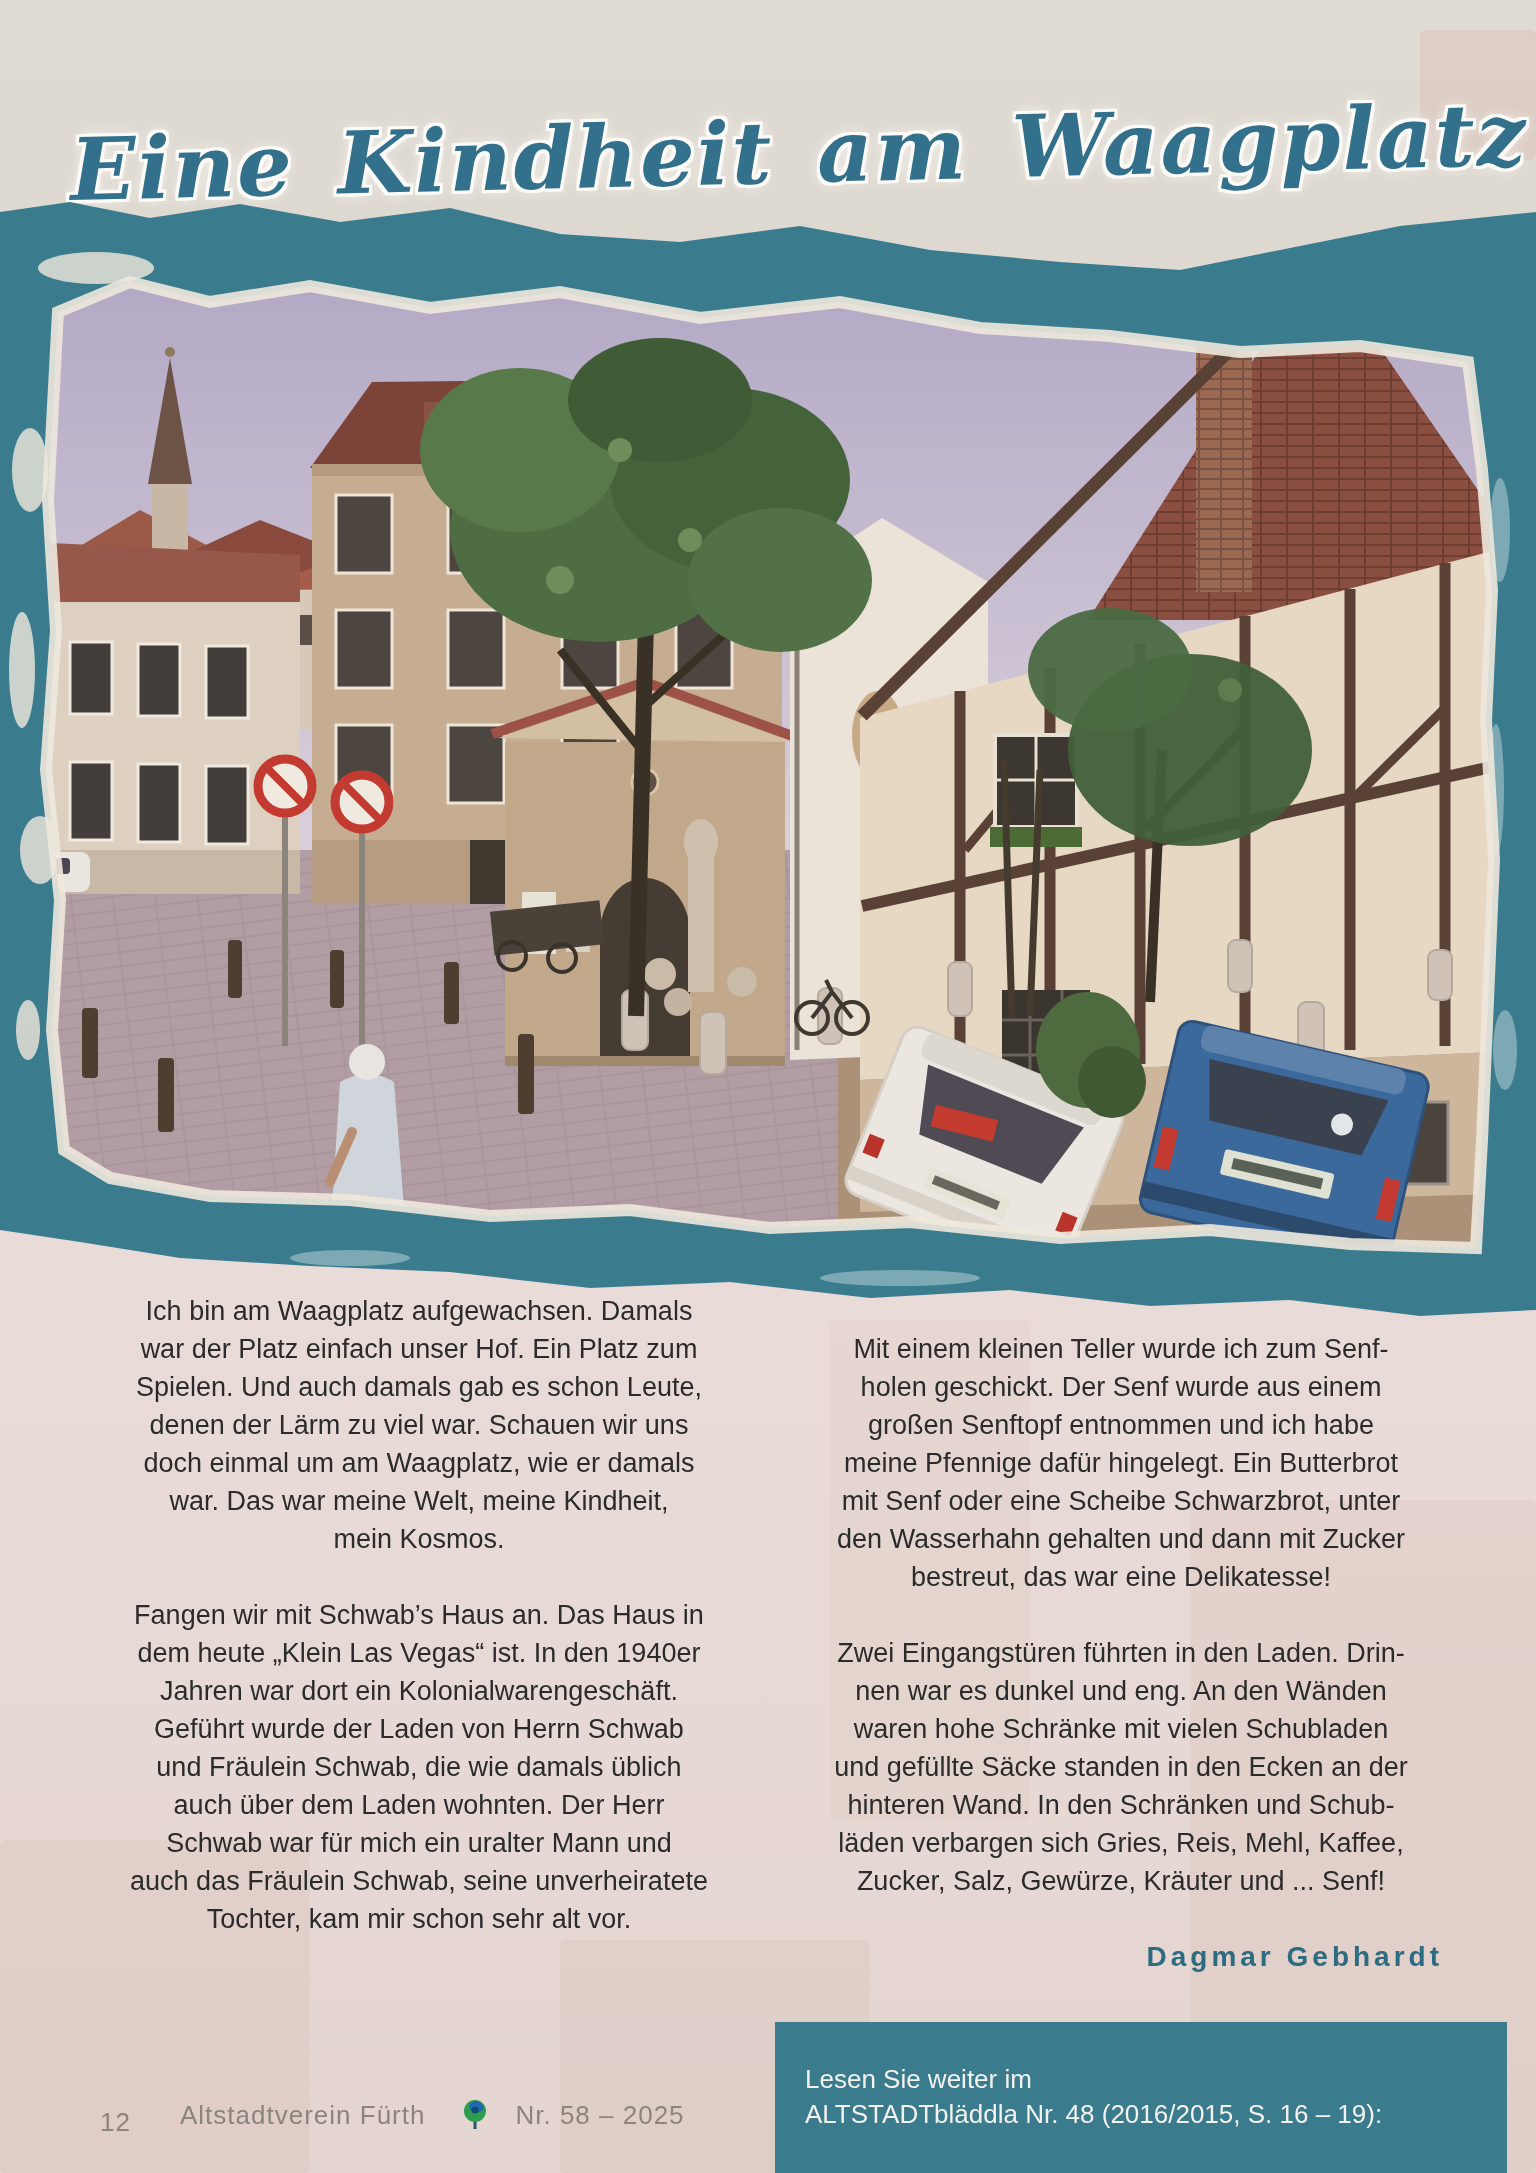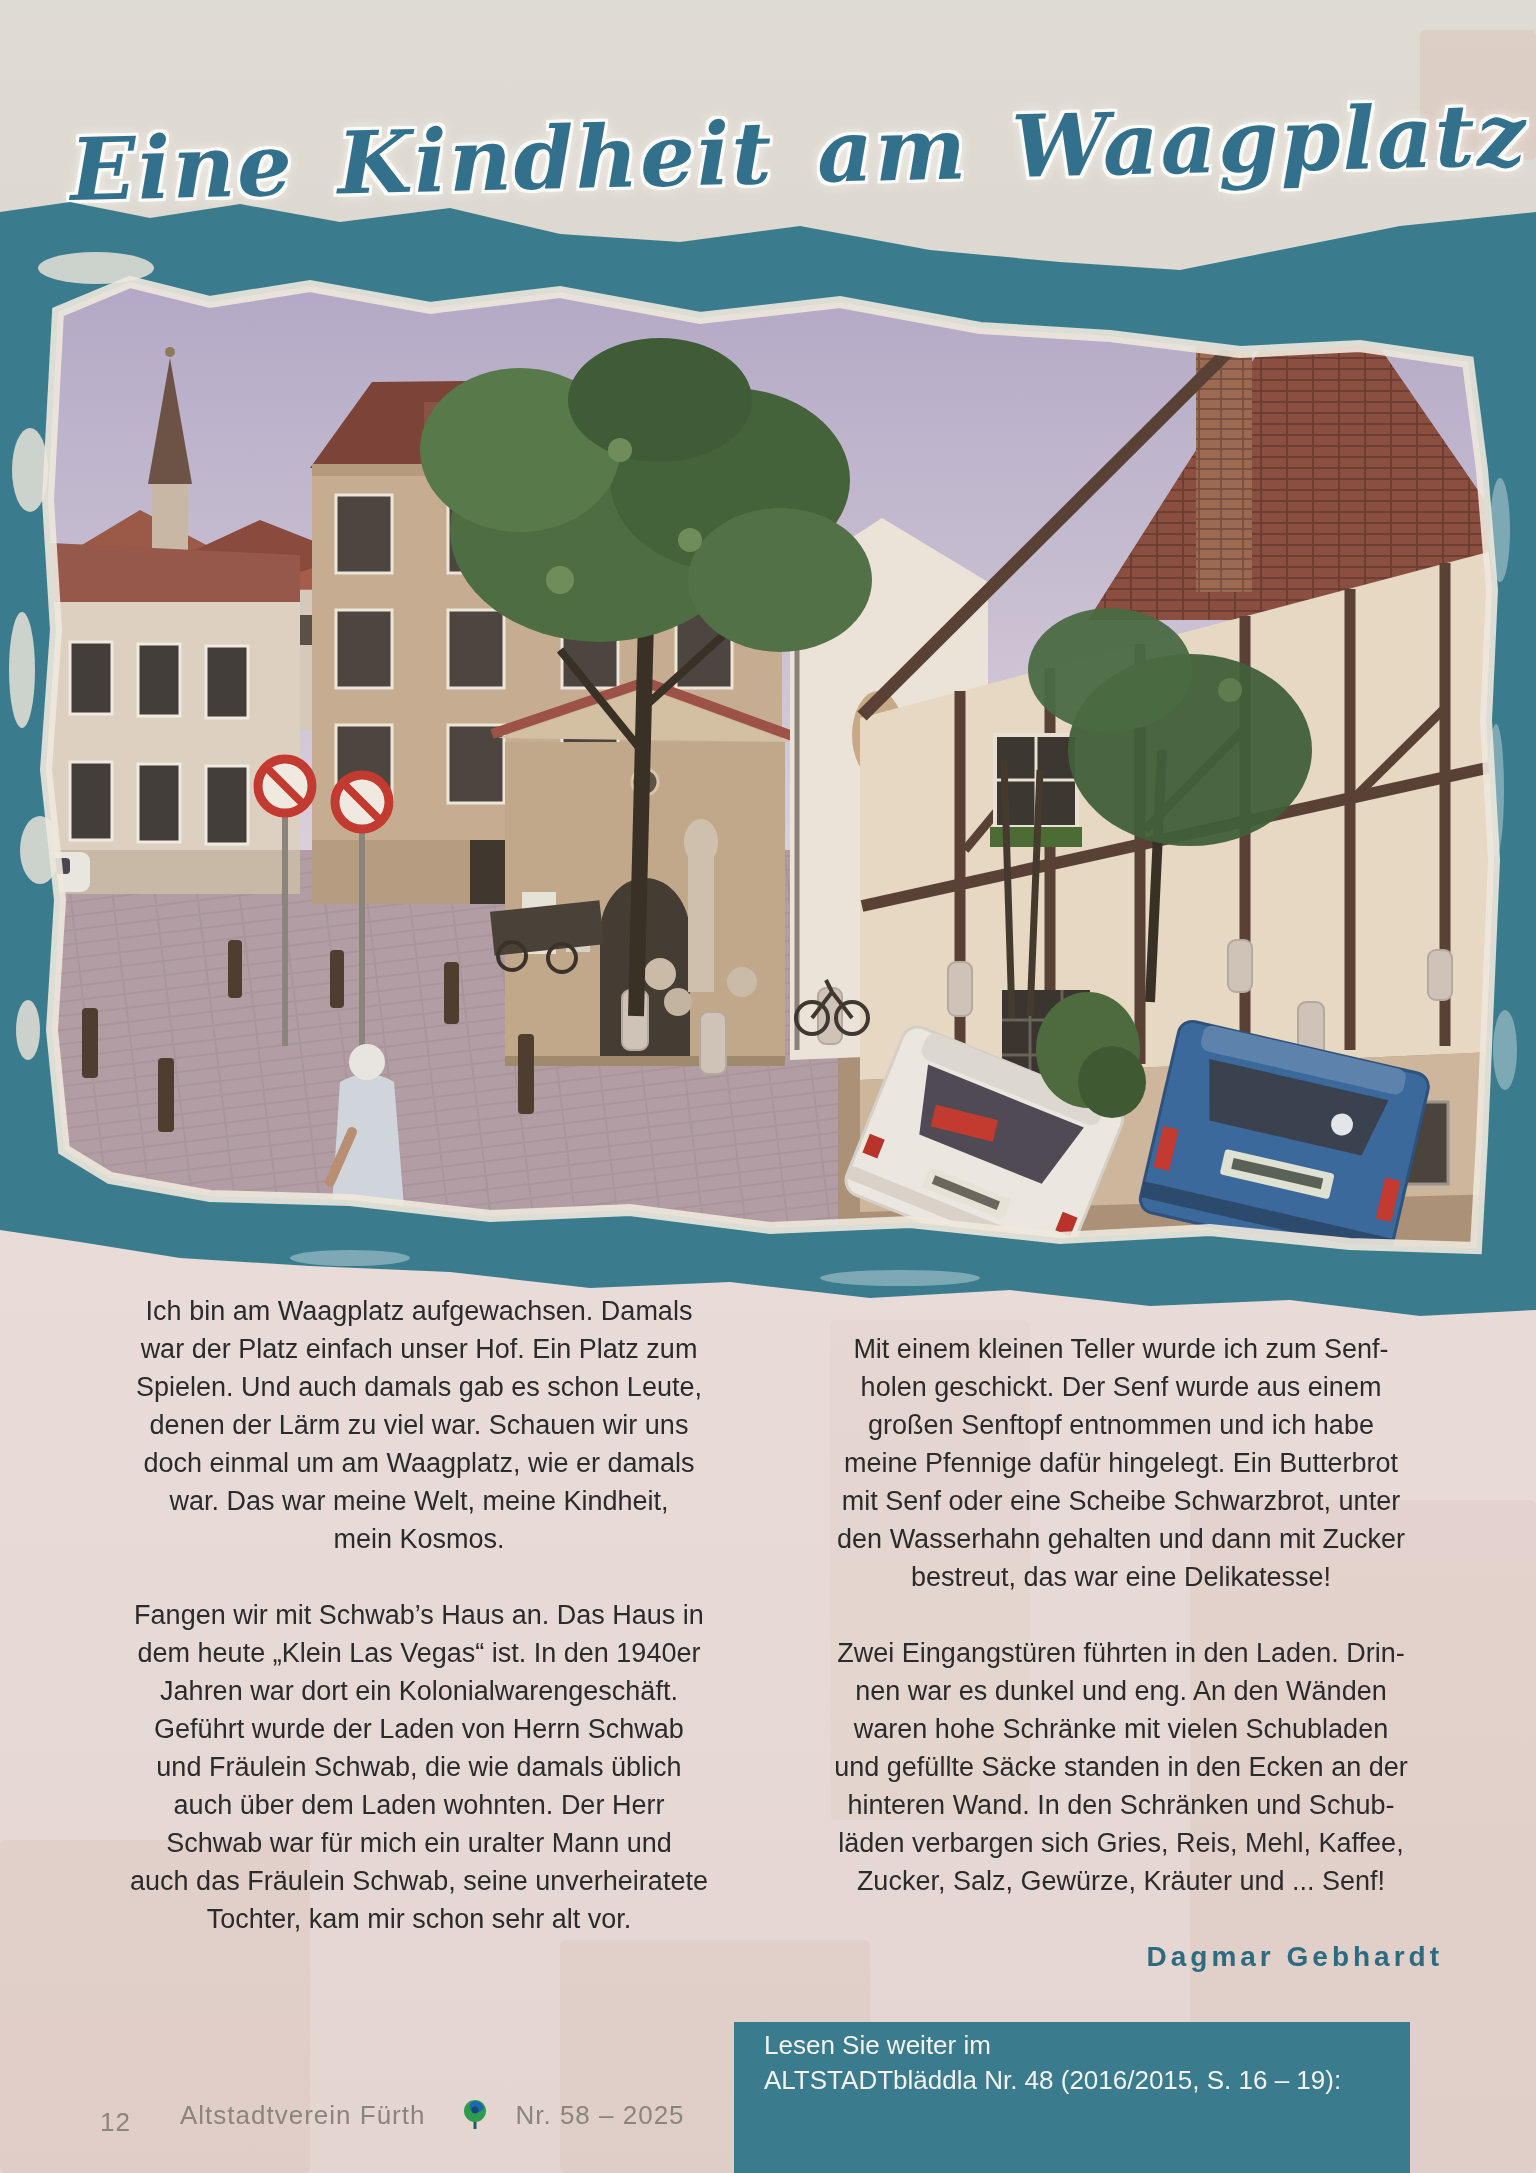--- a/index.html
+++ b/index.html
@@ -28,23 +28,23 @@
   .photo-wrap{position:absolute; left:0; top:150px; width:1536px; height:1170px;}
   .col{position:absolute; width:648px; font-size:27px; line-height:38px; color:#2b2b2b;}
   .col p{margin:0 0 38px 0; white-space:pre-line;text-align:center;}
   .col-left{left:95px; top:1292px;}
   .col-right{left:793px; top:1330px; width:656px;}
   .author{
     text-align:right; font-weight:bold; color:#2d6b80; letter-spacing:4px;
     font-size:28px; margin-top:34px; padding-right:6px;
   }
   .info-box{
-    position:absolute; left:734px; top:2022px; width:676px; height:151px;
+    position:absolute; left:775px; top:2022px; width:732px; height:151px;
     background:#3a7c8e; color:#f3f2ec; font-size:26px; line-height:35px;
-    padding:6px 0 0 30px; box-sizing:border-box;
+    padding:40px 0 0 30px; box-sizing:border-box;
   }
   .info-box .b{font-weight:normal;}
   .info-box .url{color:#f3f2ec; text-decoration:none;}
   .footer{
     position:absolute; left:100px; top:2093px; display:flex; align-items:center;
     font-size:26px; color:#8b857d; letter-spacing:1px;
   }
   .footer .pn{width:80px;margin-top:14px;}
   .footer .org{margin-right:36px;text-align:right;}
   .footer .issue{margin-left:26px;}

